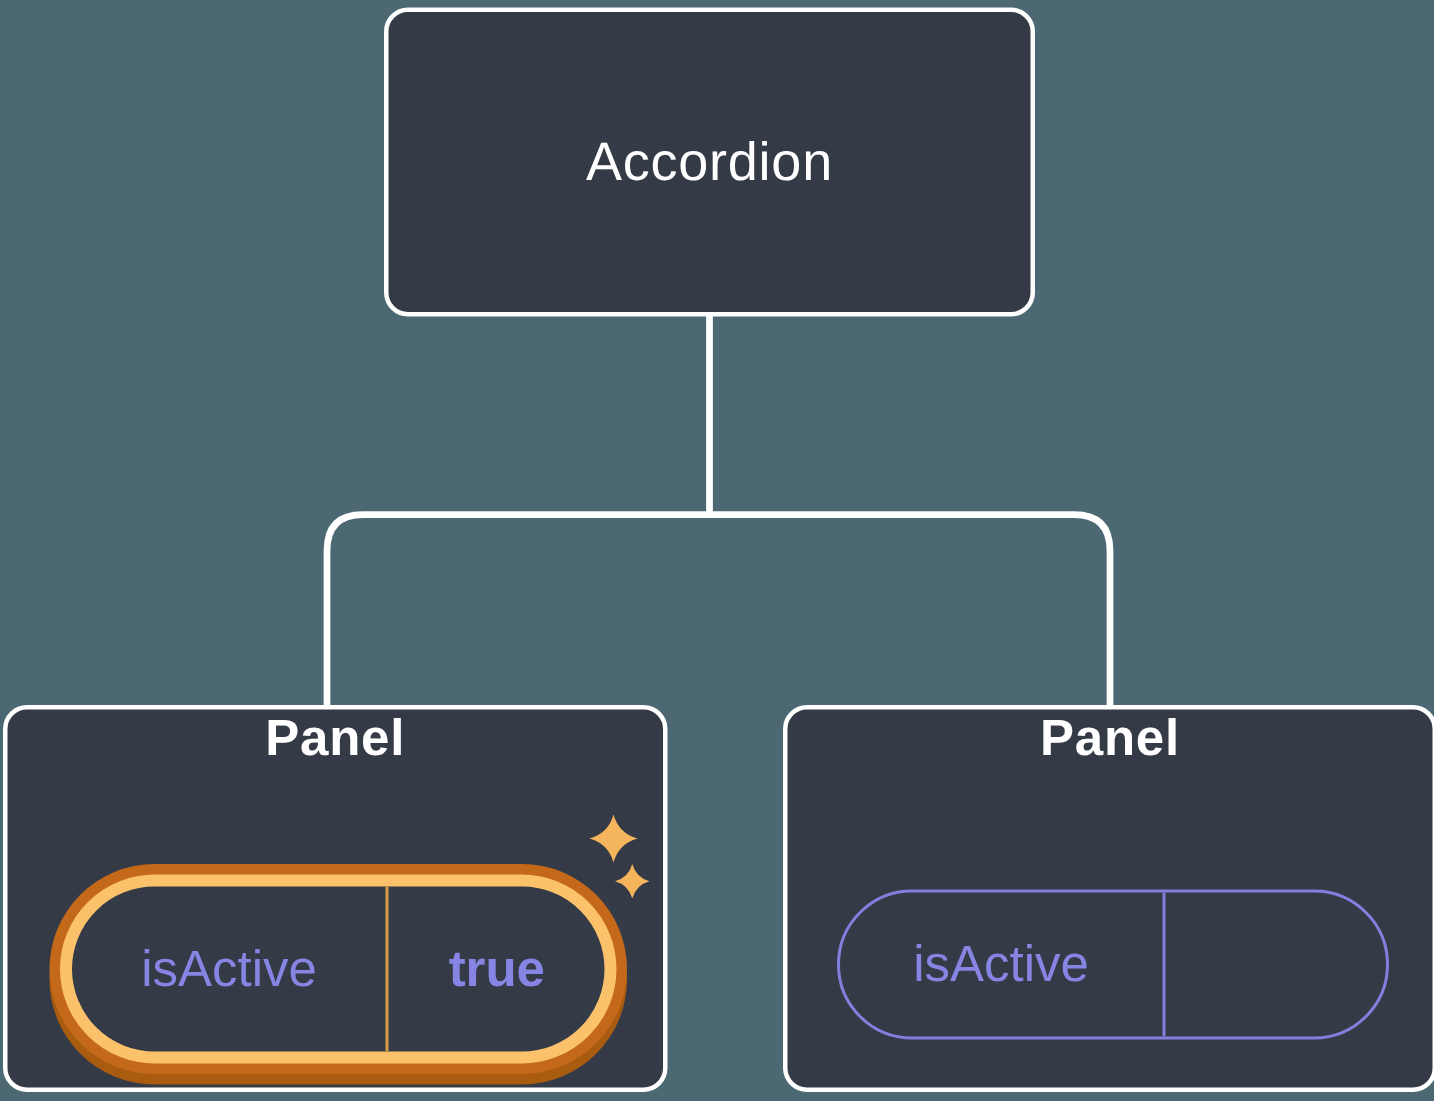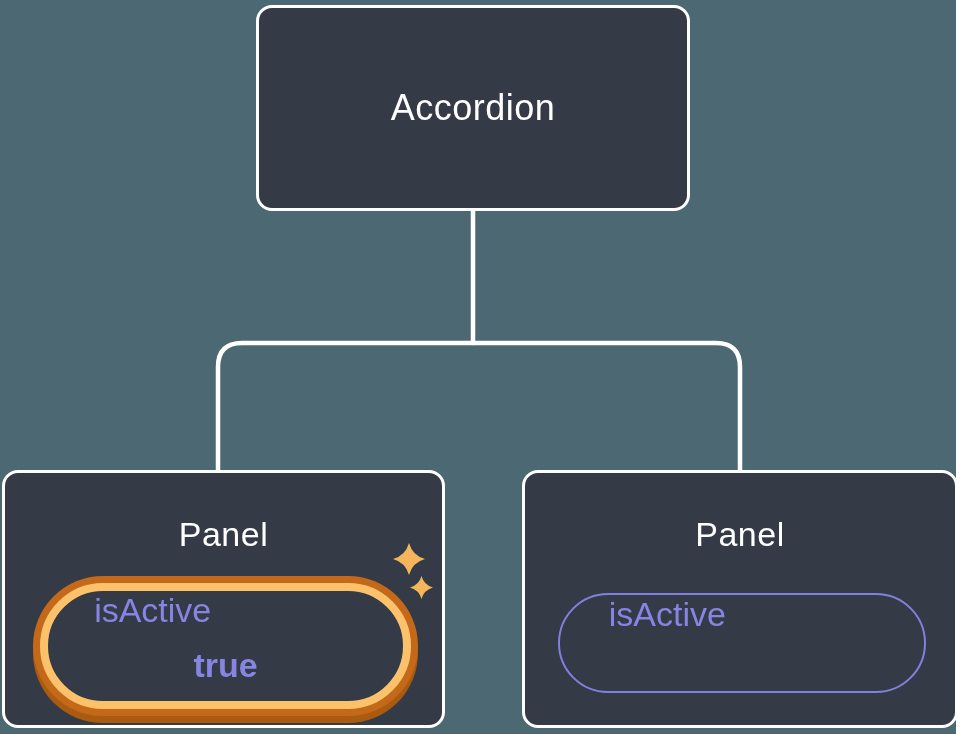--- a/index.html
+++ b/index.html
@@ -33,35 +33,33 @@
   }
   .node-root .root-label {
     color: #FFFFFF;
     font-size: 36px;
     font-weight: 500;
     letter-spacing: 0.5px;
   }
   .panel-left  { left: 2px;   top: 470px; width: 443px; height: 258px; }
   .panel-right { left: 522px; top: 470px; width: 436px; height: 258px; }
   .panel-title {
-    margin-top: 42px;
     text-align: center;
     color: #FFFFFF;
     font-size: 34px;
-    font-weight: 400;
+    font-weight: 700;
     letter-spacing: 0.5px;
   }
   .pill {
     position: absolute;
     box-sizing: border-box;
     display: flex;
     align-items: stretch;
     border-radius: 70px;
     overflow: hidden;
-    flex-direction: column;
   }
   .pill-active {
     left: 35px; top: 110px;
     width: 371px; height: 126px;
     border: 8px solid #FBC26B;
     box-shadow: 0 0 0 7px #C4691A, 0 7px 0 7px #A95C10;
     background: #343A46;
   }
   .pill-inactive {
     left: 33px; top: 120px;

